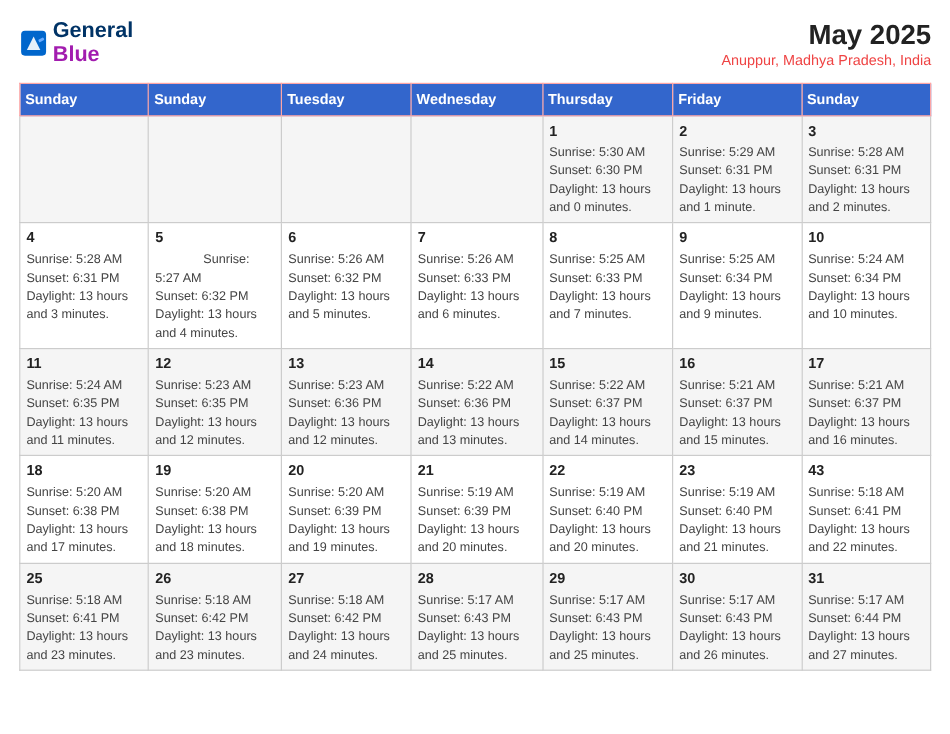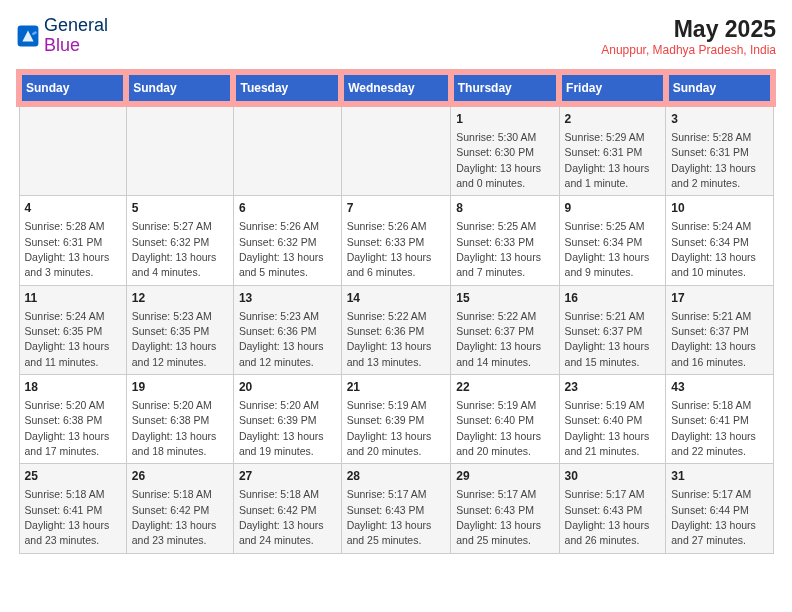--- a/index.html
+++ b/index.html
@@ -10,21 +10,21 @@
       min-height: 612px;
       padding: 16px;
     }
     .header-logo {
       display: flex;
       align-items: center;
       margin-bottom: 4px;
     }
     .logo-text {
       font-size: 18px;
-      font-weight: normal;
+      font-weight: bold;
       color: #003366;
       line-height: 1.1;
     }
     .logo-blue {
       color: #a21caf;
     }
     .logo-icon {
       width: 24px;
       height: 24px;
       margin-right: 4px;
@@ -53,21 +53,21 @@
       border-collapse: collapse;
       font-size: 11px;
     }
     thead tr th {
       background-color: #3366cc;
       color: #fff;
       padding: 6px 4px;
       text-align: left;
       font-size: 12px;
       font-weight: bold;
-      border: 6px solid #fca5a5;
+      border: 1px solid #fca5a5;
     }
     tbody tr td {
       vertical-align: top;
       padding: 4px 5px;
       border: 1px solid #ccc;
       height: 80px;
       width: 113px;
       color: #333;
       line-height: 1.4;
     }
@@ -144,21 +144,21 @@
         <td><span class="day-num">3</span><span class="day-detail" style="white-space: pre-line;">Sunrise: 5:28 AM
 Sunset: 6:31 PM
 Daylight: 13 hours
 and 2 minutes.</span></td>
       </tr>
       <tr>
         <td><span class="day-num">4</span><span class="day-detail" style="white-space: pre-line;">Sunrise: 5:28 AM
 Sunset: 6:31 PM
 Daylight: 13 hours
 and 3 minutes.</span></td>
-        <td><span class="day-num">5</span><span class="day-detail" style="white-space: pre-line;">Sunrise: 5:27 AM
+        <td><span class="day-num">5</span><span class="day-detail" style="white-space: pre-line; margin-left: 40px;">Sunrise: 5:27 AM
 Sunset: 6:32 PM
 Daylight: 13 hours
 and 4 minutes.</span></td>
         <td><span class="day-num">6</span><span class="day-detail" style="white-space: pre-line;">Sunrise: 5:26 AM
 Sunset: 6:32 PM
 Daylight: 13 hours
 and 5 minutes.</span></td>
         <td><span class="day-num">7</span><span class="day-detail" style="white-space: pre-line;">Sunrise: 5:26 AM
 Sunset: 6:33 PM
 Daylight: 13 hours

